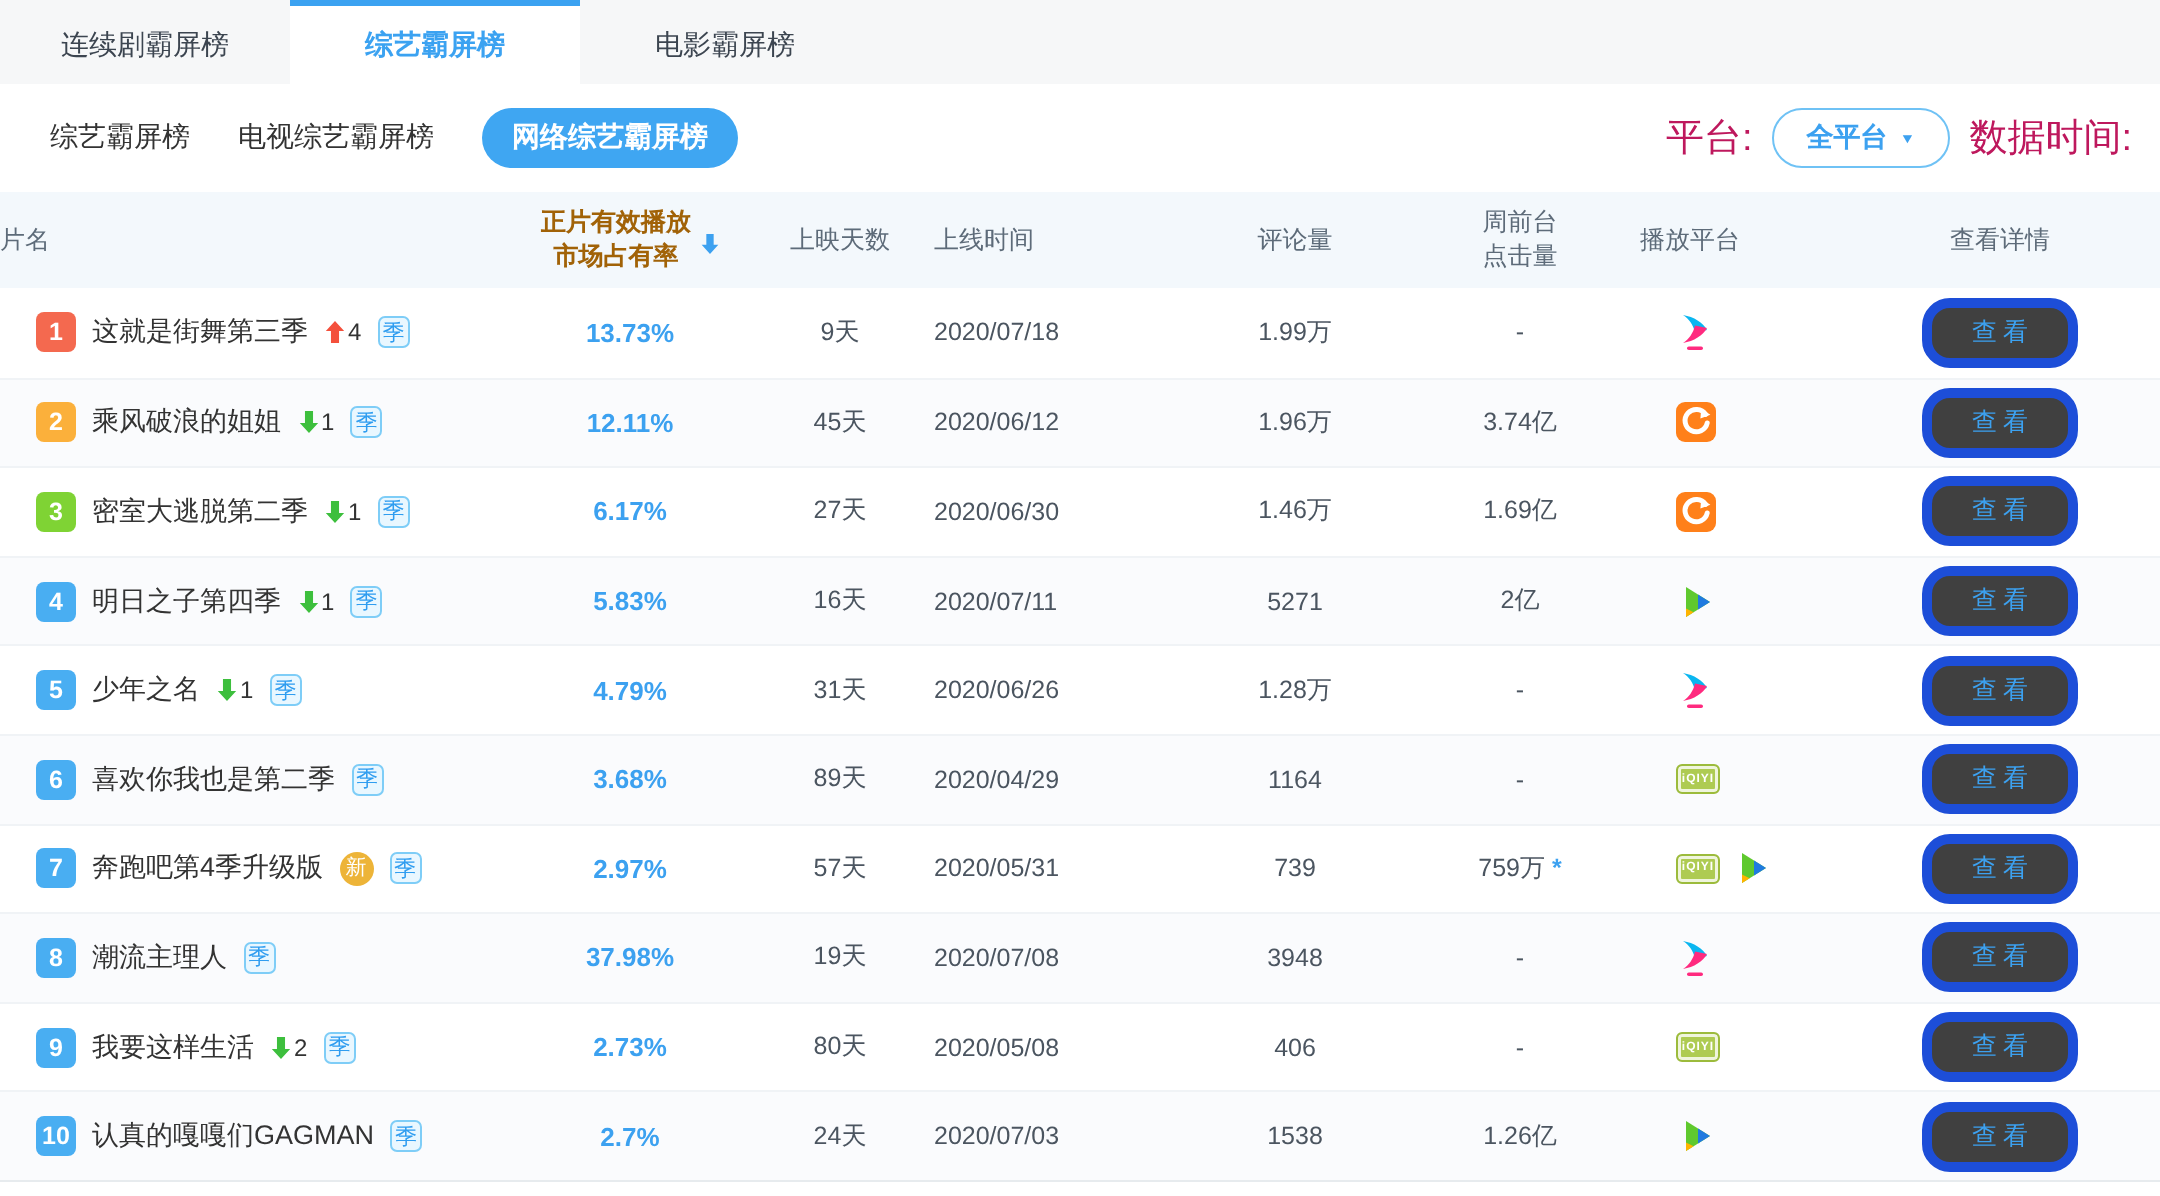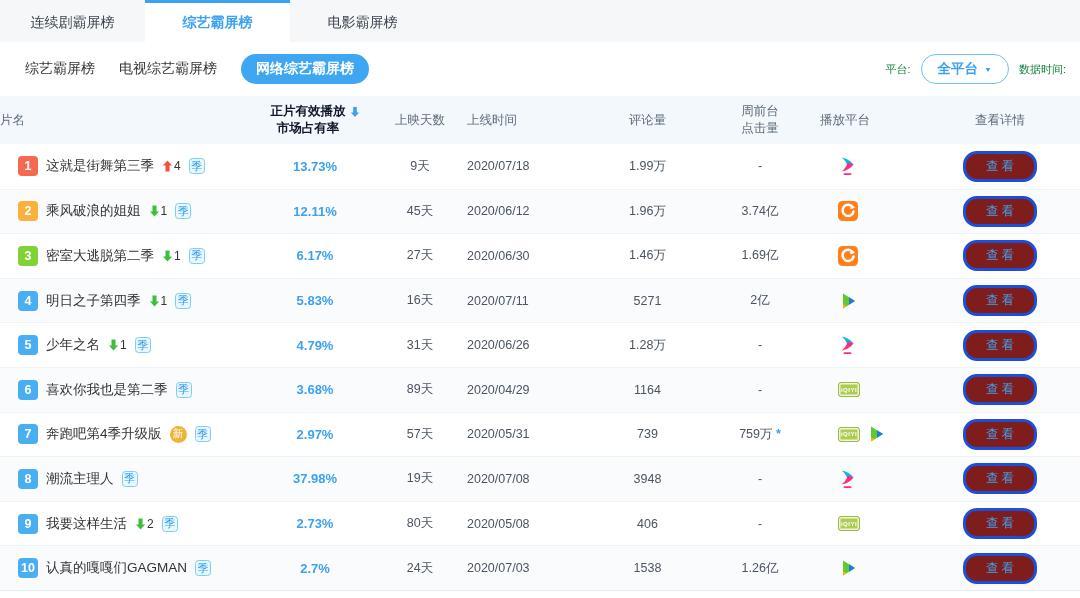--- a/index.html
+++ b/index.html
@@ -12,33 +12,33 @@
   .tab { width:145px; display:flex; align-items:center; justify-content:center;
          font-size:14px; color:#3c4550; border-top:3px solid transparent; cursor:pointer; }
   .tab.active { background:#fff; color:#3ba2f1; border-top-color:#3ba2f1; font-weight:bold; }
   .tabs .filler { flex:1; }
 
   
   .subbar { height:54px; display:flex; align-items:center; padding:0 14px 0 25px; background:#fff; }
   .subtab { font-size:14px; color:#333; margin-right:24px; cursor:pointer; padding:6px 0; }
   .subtab.pill { background:#3fa6f2; color:#fff; border-radius:16px; padding:6px 15px; font-weight:bold; }
   .filters { margin-left:auto; display:flex; align-items:center; gap:10px; }
-  .filter-label { color:#15803d; font-size:11px; }
+  .filter-label { color:#be185d; font-size:19px; }
   .select-pill { display:inline-flex; align-items:center; gap:6px; border:1px solid #6fc2f5; border-radius:15px;
                  background:#fff; color:#3ca1f0; font-size:13.5px; font-weight:bold; padding:5px 16px; cursor:pointer; white-space:nowrap; }
   .caret { font-size:8px; color:#3ca1f0; transform:scaleY(.85); }
 
   
   .grid { display:grid; grid-template-columns:250px 130px 80px 115px 145px 80px 120px 160px; align-items:center; }
   .thead { background:#f3f8fc; height:48px; color:#5d6b79; font-size:12.5px; }
   .th { text-align:center; line-height:1.35; }
   .th.left { text-align:left; }
   .th.date { text-align:left; padding-left:7px; }
   .th.platform { text-align:left; padding-left:20px; }
-  .th-share { color:#0f172a; font-weight:bold; display:flex; align-items:flex-start; justify-content:center; gap:4px; cursor:pointer; }
+  .th-share { color:#a16207; font-weight:bold; display:flex; align-items:center; justify-content:center; gap:4px; cursor:pointer; }
   .th-share .lines { text-align:center; }
   .sort-ico { margin-top:4px; }
 
   .tbody { border-bottom:1px solid #e7ebee; }
   .row { height:44.6px; border-top:1px solid #f0f3f6; background:#fff; }
   .row:first-child { border-top:none; }
   .row.alt { background:#fafbfd; }
 
   .cell-title { display:flex; align-items:center; padding-left:18px; gap:8px; }
   .rank { position:relative; width:20px; height:20px; border-radius:4px; color:#fff; font-size:12.5px; font-weight:bold;
@@ -59,21 +59,21 @@
   .cell.share { color:#3ca1f0; font-weight:bold; font-size:13px; }
   .cell.date { text-align:left; padding-left:7px; }
   .cell.platform { text-align:left; padding-left:38px; display:flex; gap:6px; align-items:center; }
   .star { color:#3ca1f0; font-weight:bold; font-size:12.5px; }
 
   .icon-iqiyi { display:inline-flex; align-items:center; justify-content:center; width:22px; height:15px;
                 background:#aecb52; border:1px solid #9cbb3c; border-radius:3px; box-shadow:inset 0 0 0 1.5px rgba(255,255,255,.8);
                 color:#fff; font-size:6px; font-weight:bold; letter-spacing:.5px; }
 
   .cell.view { text-align:center; }
-  .view-btn { border:3px solid #1d4ed8; background:#7f1d1d; color:#3ca1f0; font-size:12.5px;
+  .view-btn { border:5px solid #1d4ed8; background:#404040; color:#3ca1f0; font-size:12.5px;
               border-radius:14px; padding:4px 17px 4px 20px; letter-spacing:3px; cursor:pointer;
               font-family:Liberation Sans, sans-serif; }
 </style>
 </head>
 <body>
 
 <div class="app">
 
   <div class="tabs">
     <div class="tab">连续剧霸屏榜</div>

